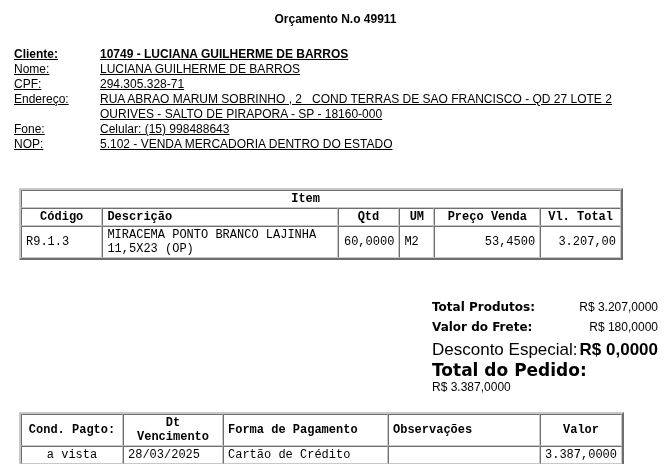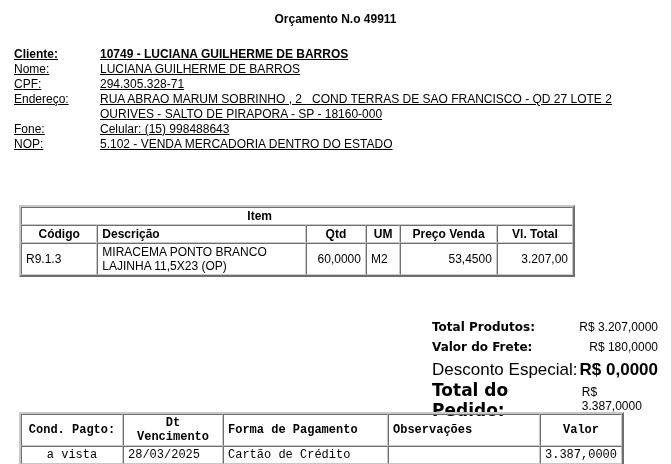--- a/index.html
+++ b/index.html
@@ -5,32 +5,32 @@
   html, body { margin:0; padding:0; background:#ffffff; }
   body { width:671px; height:464px; position:relative; font-family:"Liberation Sans", sans-serif; font-size:12px; color:#000; overflow:hidden; }
   .title { position:absolute; top:12px; left:0; width:671px; text-align:center; font-weight:bold; font-size:12px; }
   .info { position:absolute; top:47px; left:14px; border-collapse:collapse; }
   .info td { padding:0; height:15px; line-height:15px; vertical-align:top; font-size:12px;text-decoration:underline; }
   .info td.lbl { width:86px; }
   .info tr.bold td { font-weight:bold; }
   table.grid { position:absolute; border-collapse:separate; border-spacing:0; border:2px solid; border-color:#c8c8c8 #6e6e6e #6e6e6e #c8c8c8; }
   table.grid td, table.grid th { border:1px solid; border-color:#6e6e6e #c8c8c8 #c8c8c8 #6e6e6e; padding:1px 4px; font-size:12px; line-height:14px; }
   table.grid th { font-weight:bold; }
-  .items { top:205px; left:19px; width:556px; }
+  .items { top:188px; left:19px; width:604px;font-family:Liberation Mono, monospace; }
   .items th.item-title { text-align:right; padding-right:300px; }
   .r { text-align:right;margin-top:37px; }
   .c { text-align:center; }
   .l { text-align:left; }
-  .totals { position:absolute; top:300px; left:432px; width:226px;margin-top:20px; }
+  .totals { position:absolute; top:300px; left:432px; width:226px; }
   .trow { display:flex; justify-content:space-between; align-items:baseline; height:20px; }
   .trow .k, .trow .v { font-size:17px; }
   .trow.b .k { font-weight:bold; font-family:"DejaVu Sans", sans-serif; font-size:12px; }
   .trow.b .v { font-size:12px; }
   .trow.nb .v { font-weight:bold; }
-  .trow.big { height:26px; }
+  .trow.big { height:26px;flex-direction:column; }
   .trow.big .k { font-weight:bold; font-family:"DejaVu Sans", sans-serif; font-size:17px; }
   .trow.big .v { font-size:12px; }
   .pay { top:412px; left:19px; width:605px;font-family:Liberation Mono, monospace; }
 </style>
 </head>
 <body>
 
 <div class="title">Orçamento N.o 49911</div>
 
 <table class="info">

